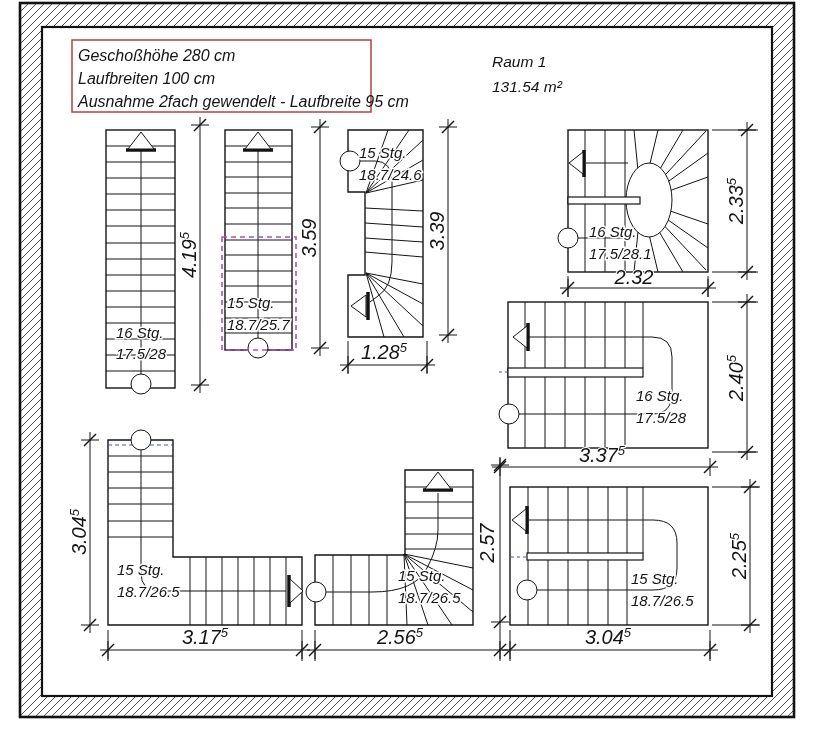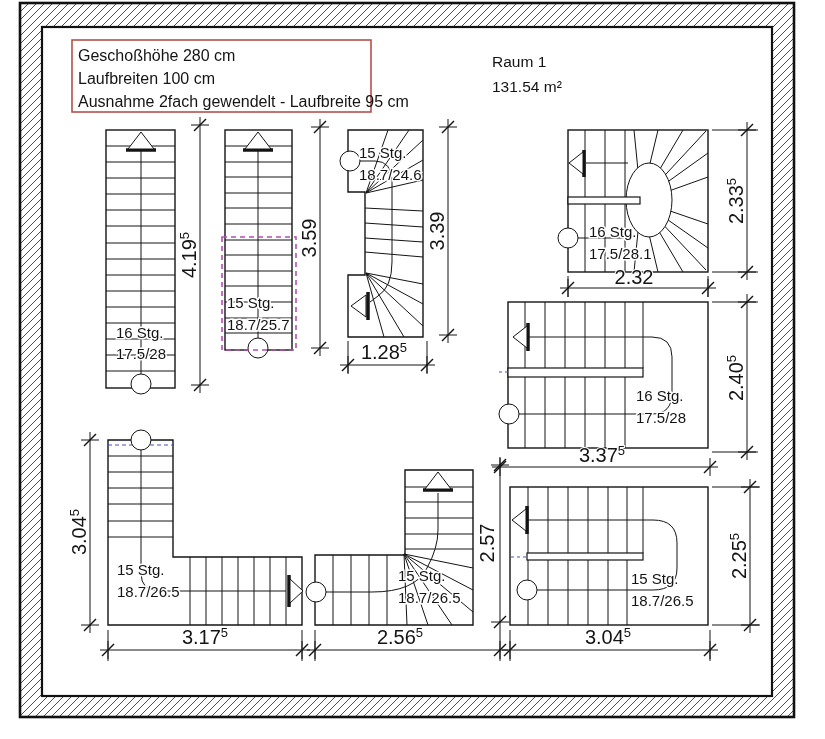--- a/index.html
+++ b/index.html
@@ -1,16 +1,16 @@
 <!DOCTYPE html>
 <html><head>
 <meta charset="utf-8">
 <style>
   html,body{margin:0;padding:0;background:#ffffff;}
-  .sheet{position:relative;width:825px;height:739px;background:#ffffff;overflow:hidden;}
+  .sheet{position:relative;width:825px;height:739px;background:#ffffff;overflow:hidden;font-style:italic;}
   svg{display:block;}
   text{font-family:"Liberation Sans","DejaVu Sans",sans-serif;fill:#141414;}
   .lbl{font-size:15px;paint-order:stroke;stroke:#ffffff;stroke-width:3px;}
   .dim{font-size:20px;paint-order:stroke;stroke:#ffffff;stroke-width:2px;}
   .sup{font-size:13px;}
   .info{font-size:16px;}
   .room{font-size:15.5px;}
   .thin{stroke:#141414;stroke-width:1;fill:none;}
   .outline{stroke:#141414;stroke-width:1.4;fill:none;}
   .bar{stroke:#141414;stroke-width:3.5;}

